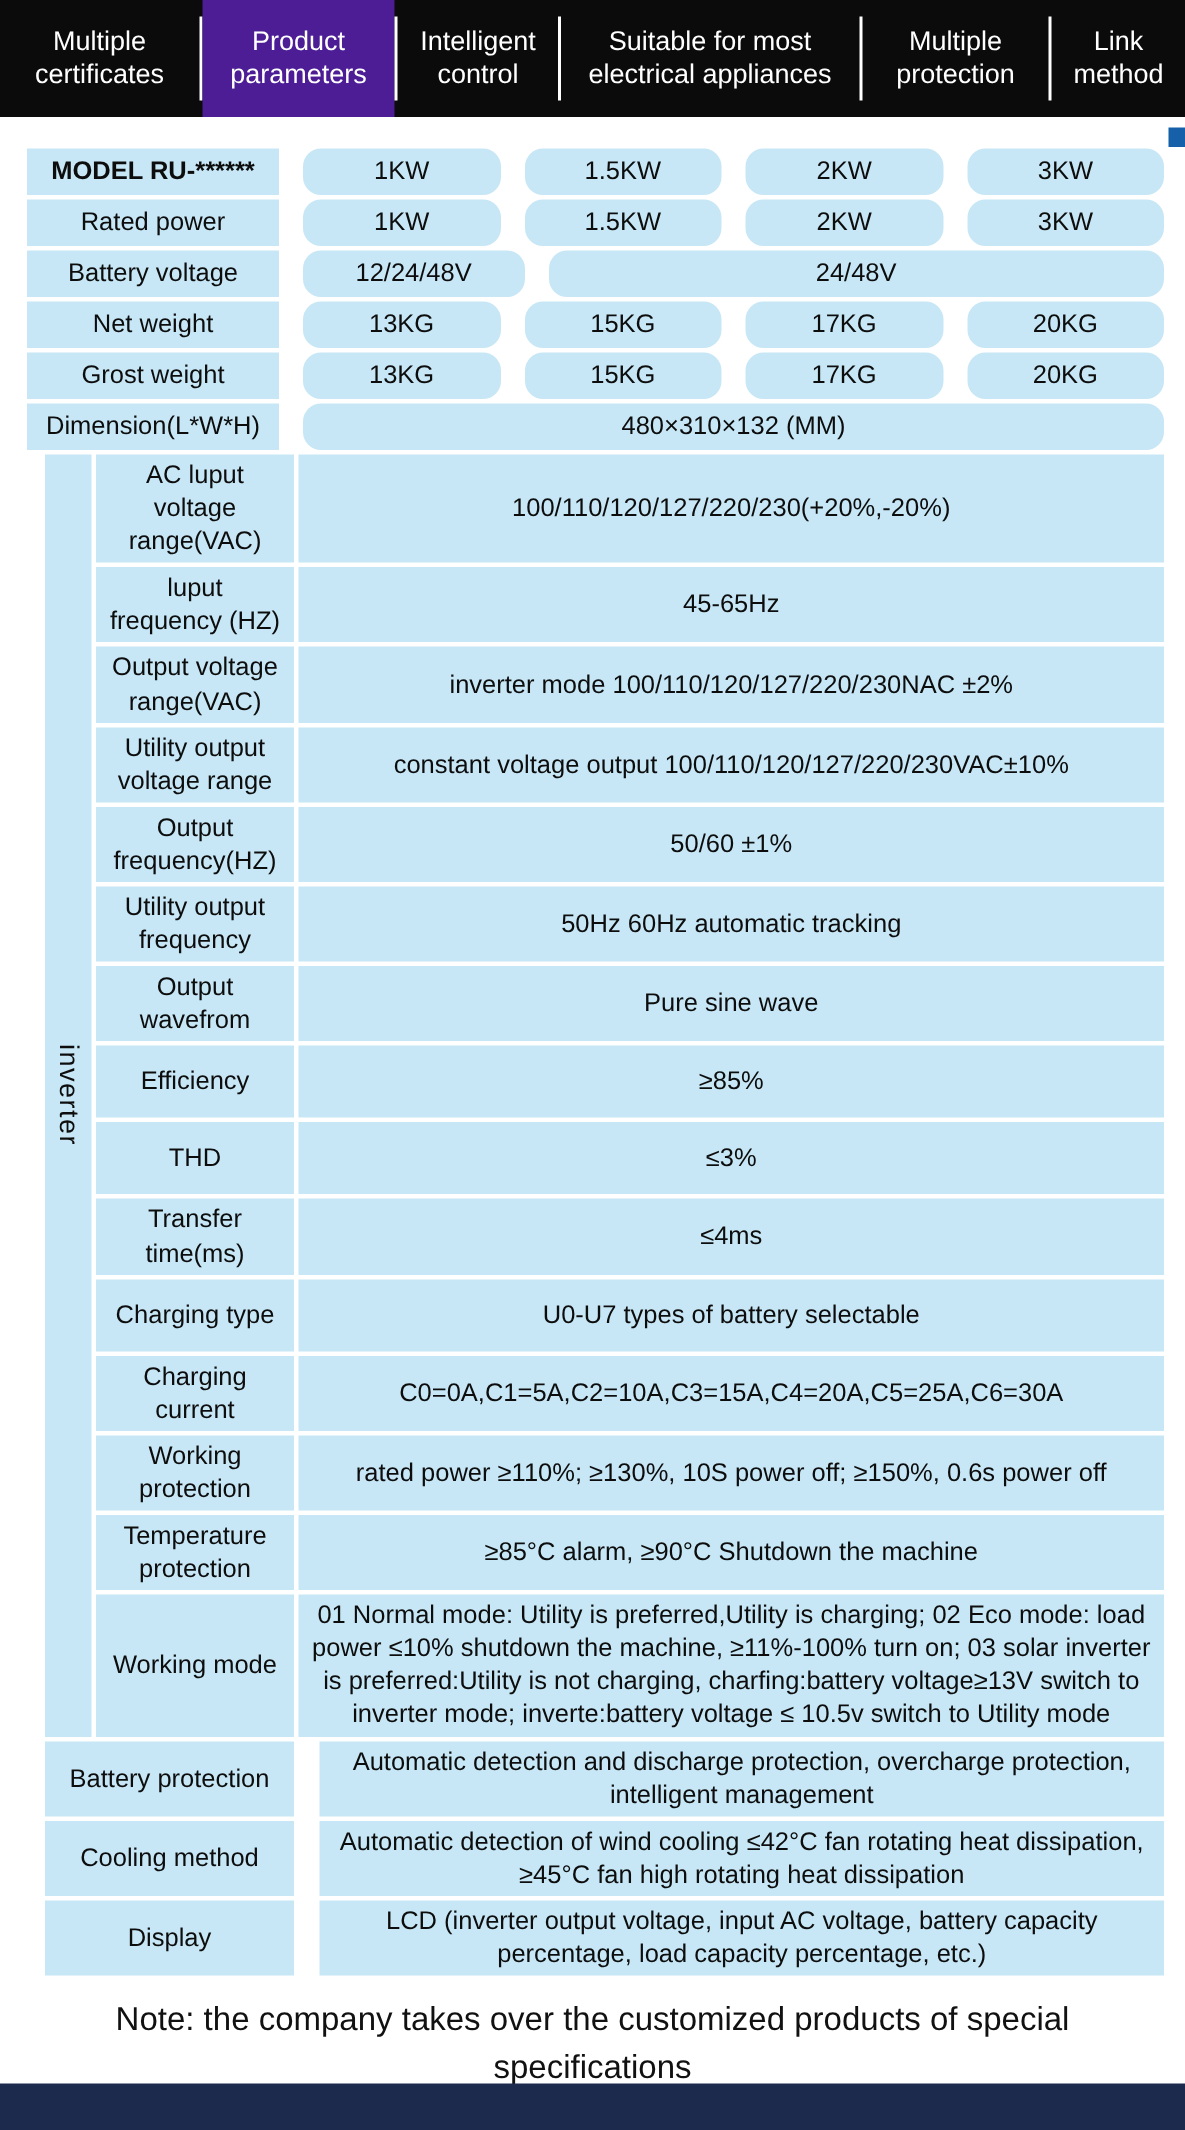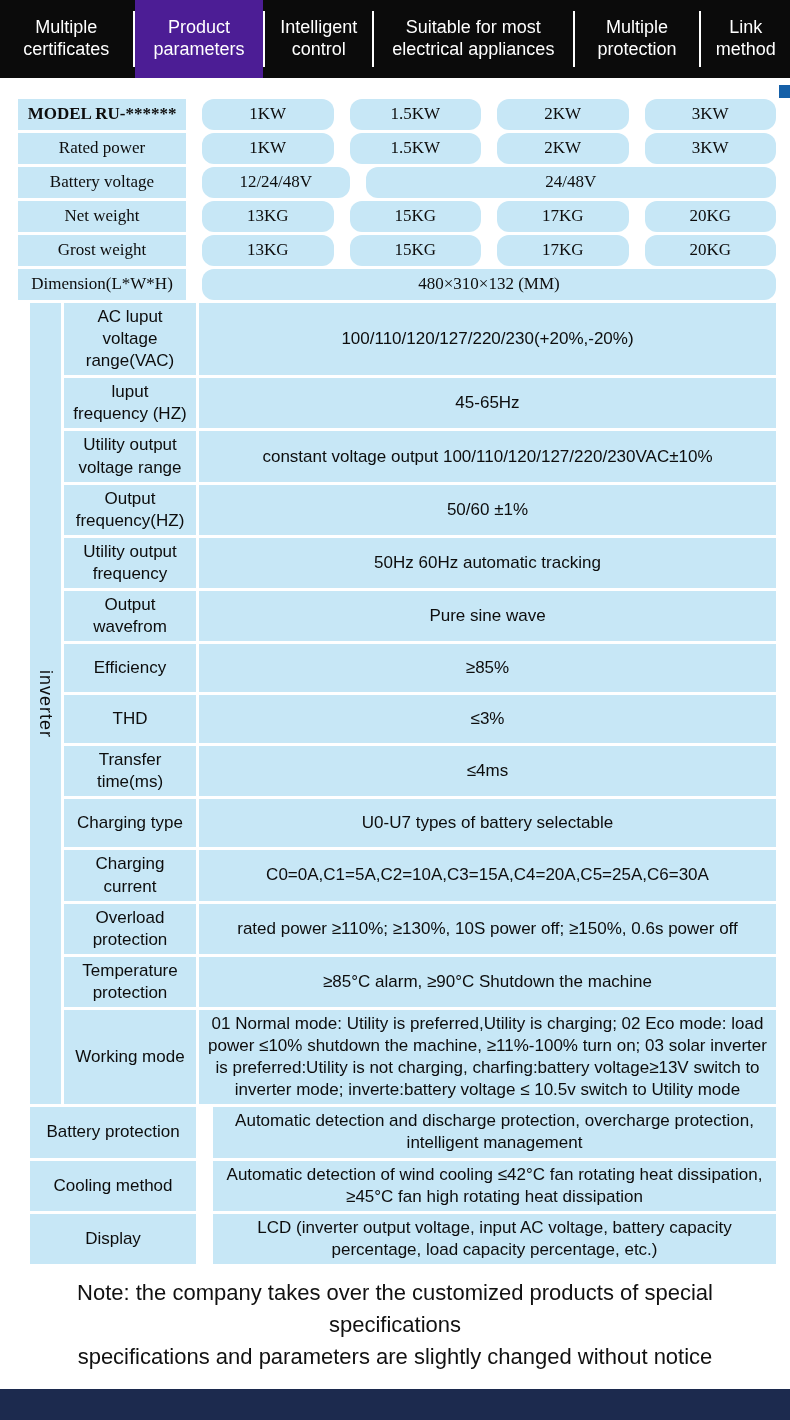--- a/index.html
+++ b/index.html
@@ -18,21 +18,21 @@
   .edge-accent { position:absolute; top:85px; right:0; width:11px; height:13px; background:#1560a8; }
 
   
   .spec-table { margin:21px 14px 0 18px; display:flex; flex-direction:column; gap:3px; }
   .grid-rows, .inv-rows, .bottom-rows { display:flex; flex-direction:column; gap:3px; }
 
   .cell { background:#c7e7f6; color:#0d0d0d; font-size:17px; line-height:1.3;
           display:flex; align-items:center; justify-content:center; text-align:center;
           padding:3px 8px; }
 
-  .t-row { display:flex; gap:16px;font-family:Liberation Serif, serif; }
+  .t-row { display:flex; gap:16px; }
   .t-row .cell { min-height:31px; }
   .t-row .label { flex:0 0 168px; }
   .t-row .val { flex:1 1 0;border-radius:12px; }
   .grid-rows .t-row:first-child .label { font-weight:bold; }
 
   .inv-group { display:flex; gap:3px; margin-left:12px; }
   .inv-vertical { flex:0 0 31px; background:#c7e7f6; display:flex; align-items:center; justify-content:center; padding:0; }
   .inv-vertical span { writing-mode:vertical-rl; font-size:18px; color:#0d0d0d; letter-spacing:1px; }
   .inv-rows { flex:1 1 auto; }
   .spec-row { display:flex; gap:3px; }
@@ -119,20 +119,24 @@
       <div class="inv-rows">
           <div class="spec-row">
             <div class="cell label">AC luput voltage range(VAC)</div>
             <div class="cell val">100/110/120/127/220/230(+20%,-20%)</div>
           </div>
           <div class="spec-row">
             <div class="cell label">luput frequency (HZ)</div>
             <div class="cell val">45-65Hz</div>
           </div>
           <div class="spec-row">
+            <div class="cell label">Output voltage range(VAC)</div>
+            <div class="cell val">inverter mode  100/110/120/127/220/230NAC  ±2%</div>
+          </div>
+          <div class="spec-row">
             <div class="cell label">Utility output voltage range</div>
             <div class="cell val">constant voltage output 100/110/120/127/220/230VAC±10%</div>
           </div>
           <div class="spec-row">
             <div class="cell label">Output frequency(HZ)</div>
             <div class="cell val">50/60 ±1%</div>
           </div>
           <div class="spec-row">
             <div class="cell label">Utility  output frequency</div>
             <div class="cell val">50Hz 60Hz automatic tracking</div>
@@ -155,21 +159,21 @@
           </div>
           <div class="spec-row">
             <div class="cell label">Charging type</div>
             <div class="cell val">U0-U7 types of battery selectable</div>
           </div>
           <div class="spec-row">
             <div class="cell label">Charging current</div>
             <div class="cell val">C0=0A,C1=5A,C2=10A,C3=15A,C4=20A,C5=25A,C6=30A</div>
           </div>
           <div class="spec-row">
-            <div class="cell label">Overload protection</div>
+            <div class="cell label">Working protection</div>
             <div class="cell val">rated power ≥110%; ≥130%, 10S power off; ≥150%, 0.6s power off</div>
           </div>
           <div class="spec-row">
             <div class="cell label">Temperature protection</div>
             <div class="cell val">≥85°C alarm, ≥90°C Shutdown the machine</div>
           </div>
           <div class="spec-row">
             <div class="cell label">Working mode</div>
             <div class="cell val">01 Normal mode: Utility is preferred,Utility is charging; 02 Eco mode: load power ≤10% shutdown the machine, ≥11%-100% turn on; 03 solar inverter is preferred:Utility is not charging, charfing:battery voltage≥13V switch to inverter mode; inverte:battery voltage ≤ 10.5v switch to Utility mode</div>
           </div>

